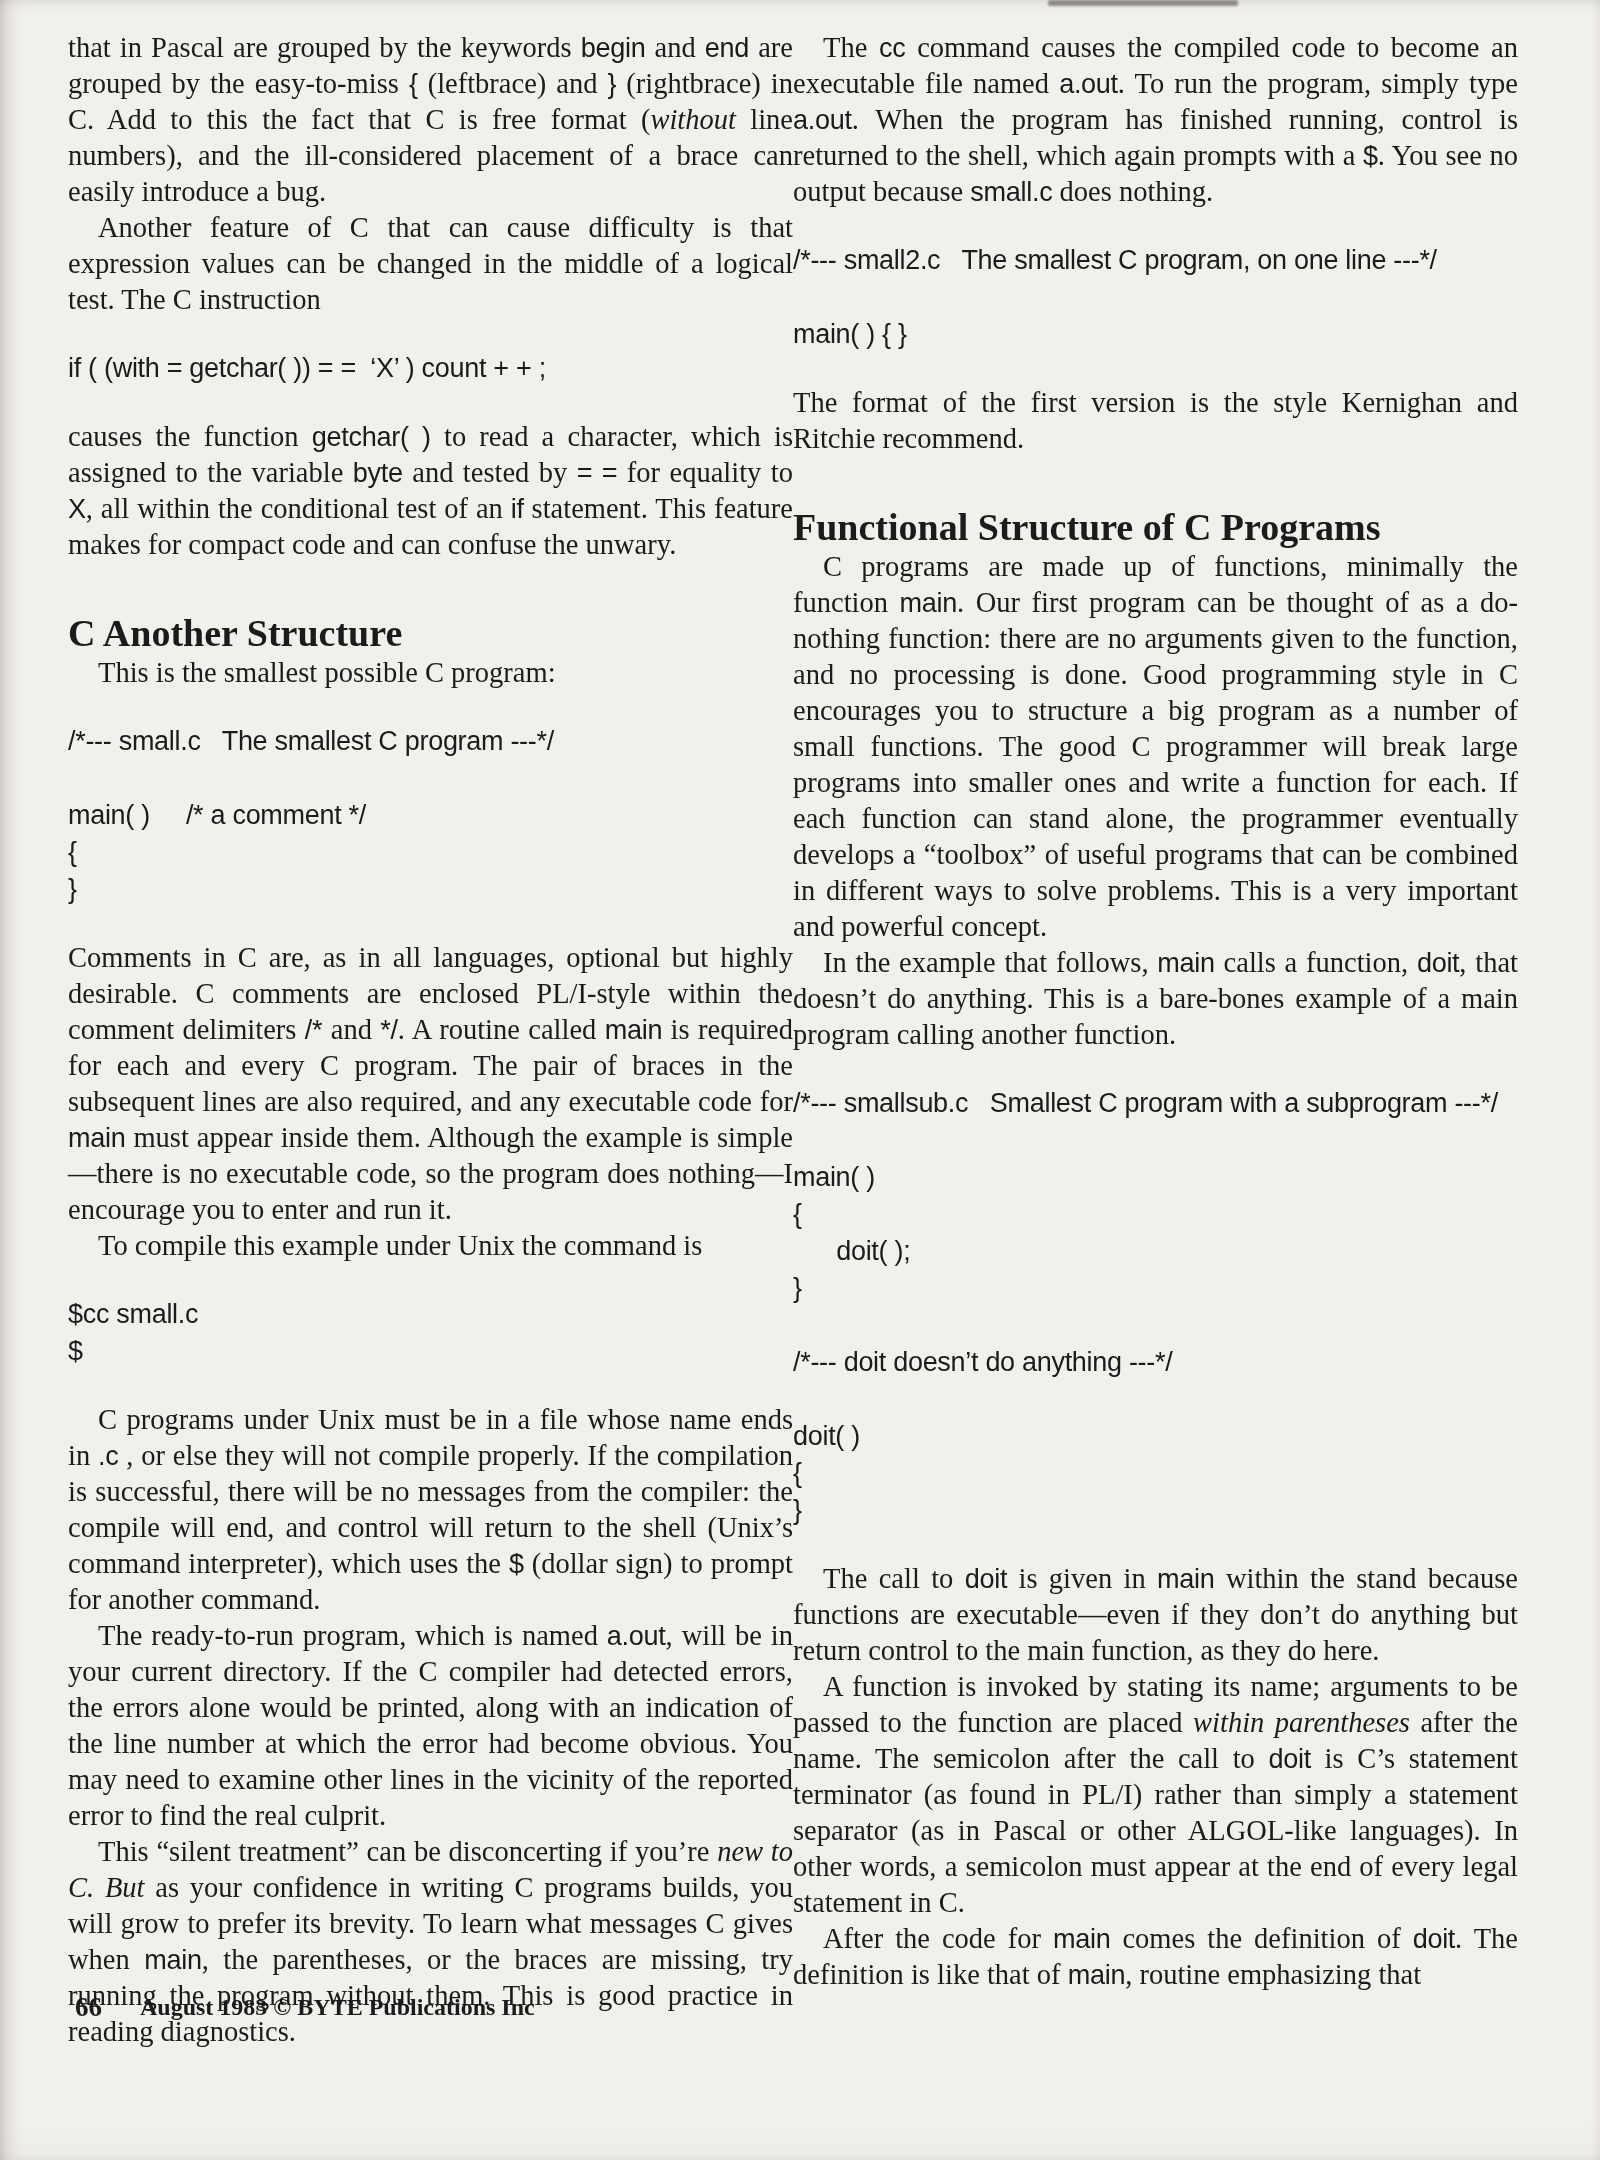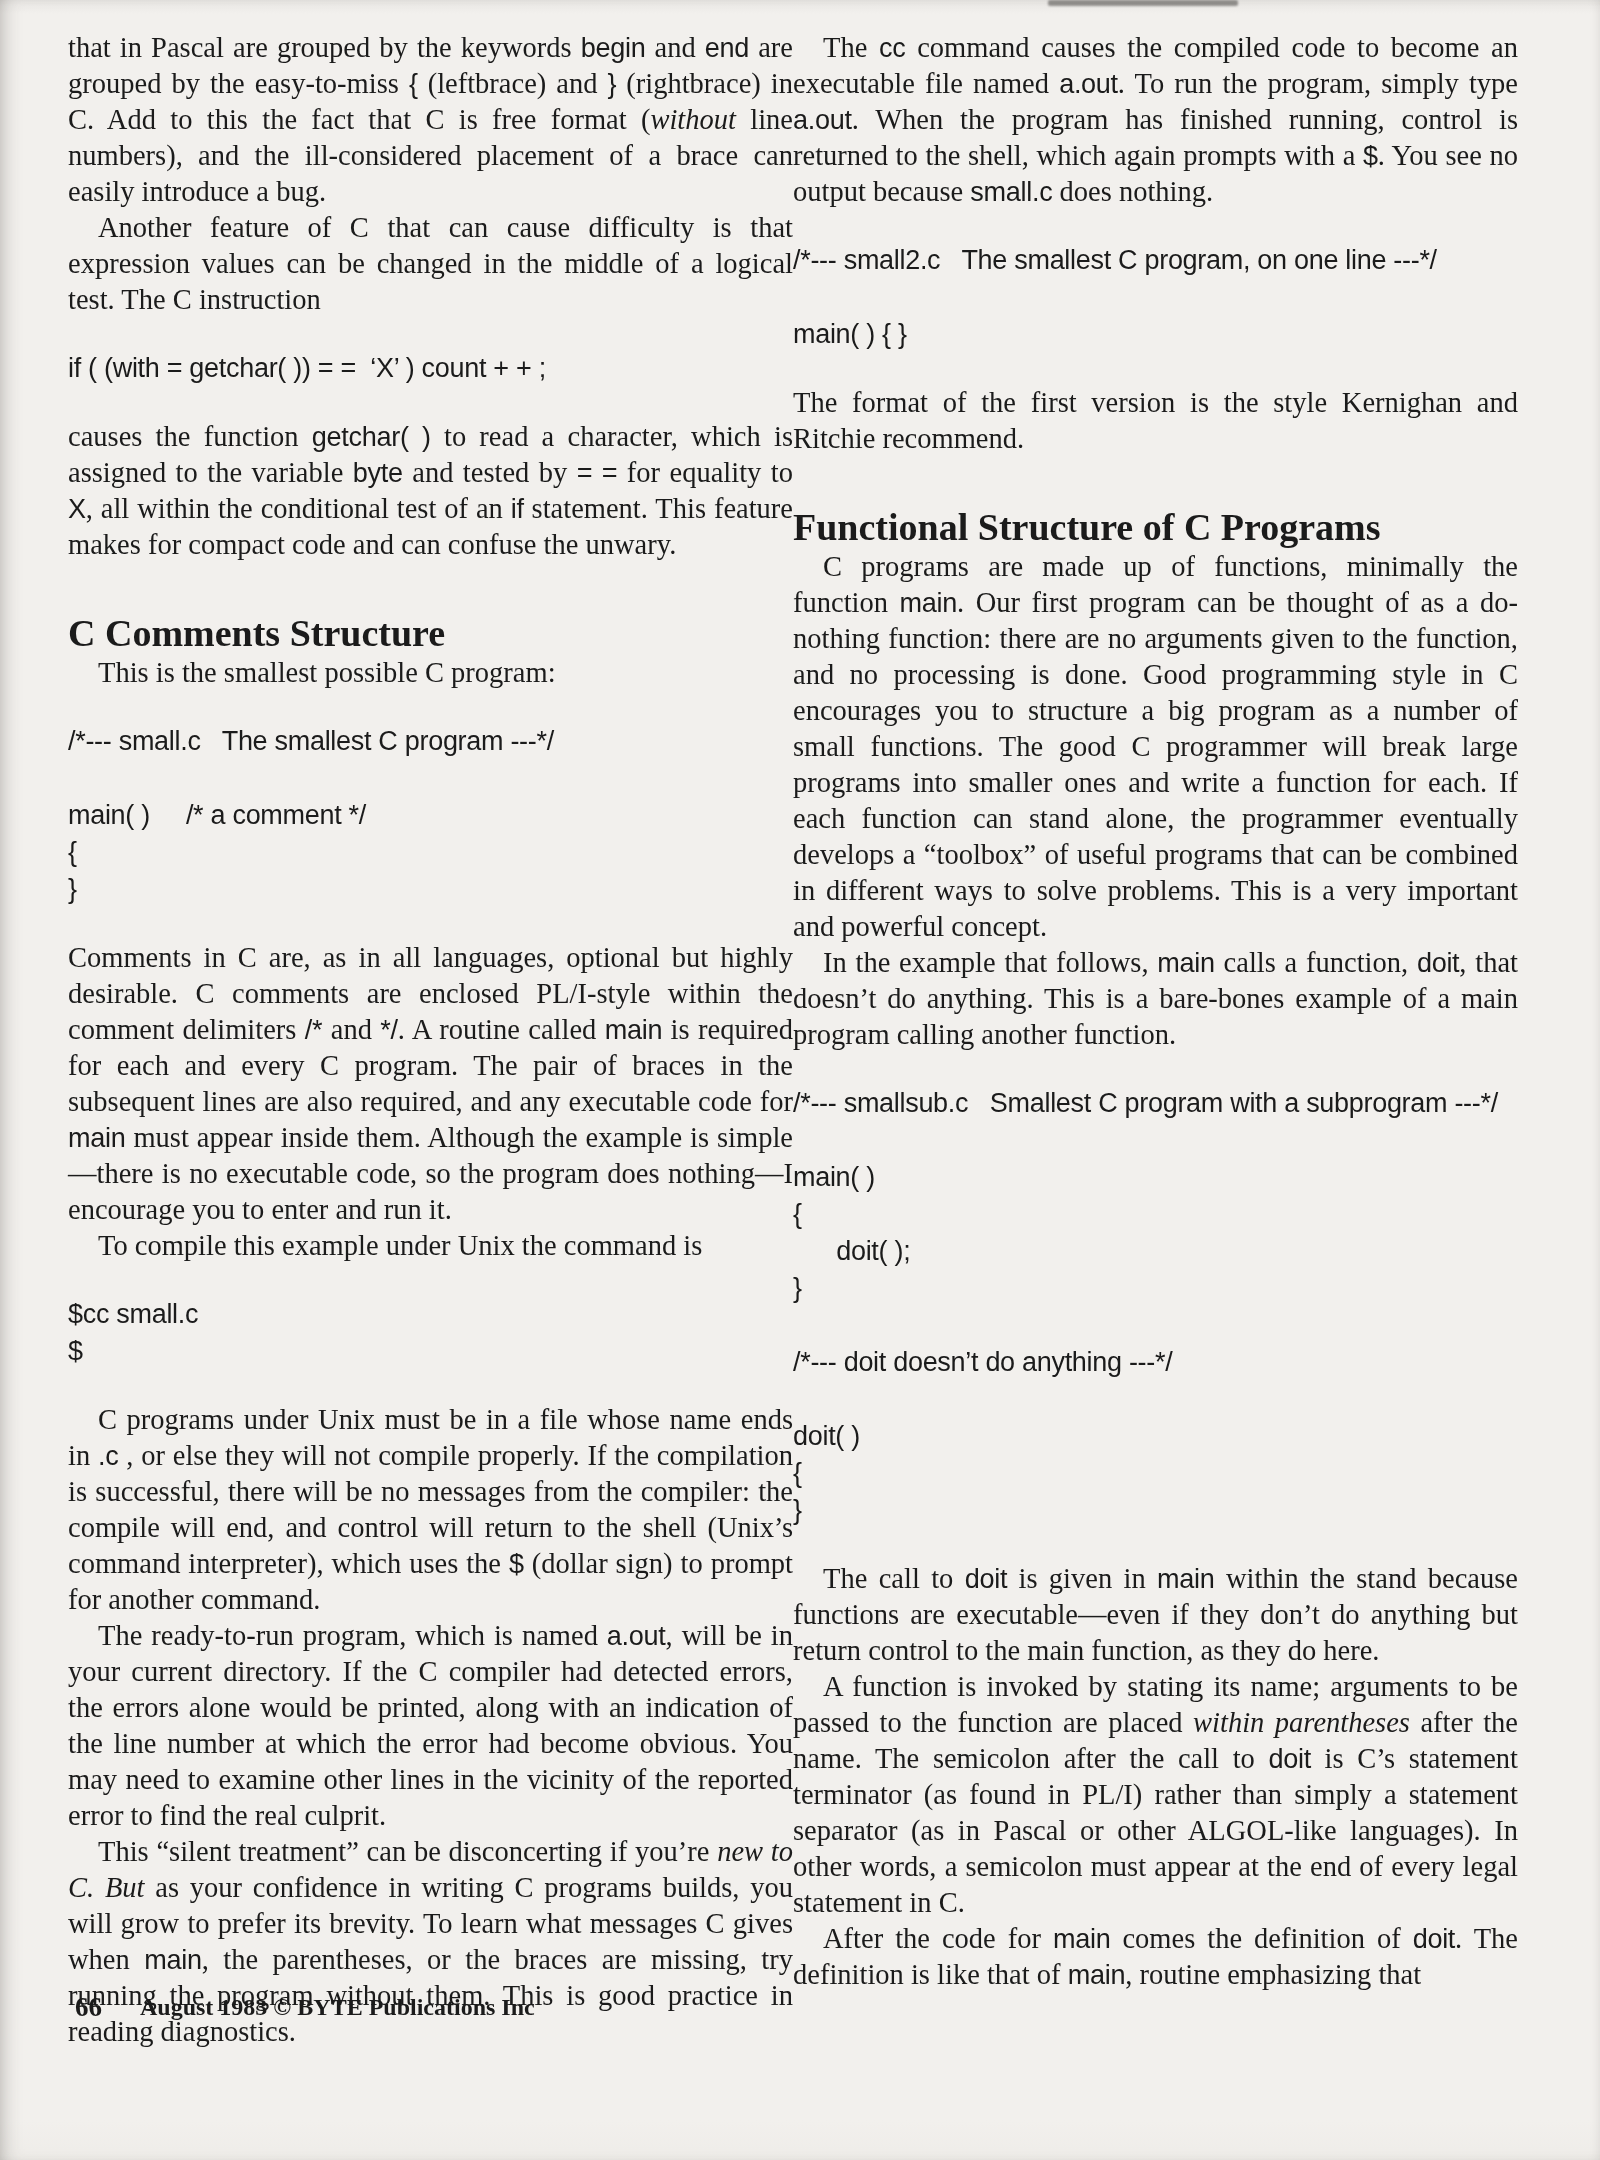--- a/index.html
+++ b/index.html
@@ -59,21 +59,21 @@
 <div class="scan-smudge"></div>
 
 <div class="columns">
   <div class="col">
       <div class="block para"><span>that in Pascal are grouped by the keywords </span><span class="c">begin</span><span> and </span><span class="c">end</span><span> are grouped by the easy-to-miss </span><span class="c">{</span><span> (leftbrace) and </span><span class="c">}</span><span> (rightbrace) in C. Add to this the fact that C is free format (</span><span class="i">without</span><span> line numbers), and the ill-considered placement of a brace can easily introduce a bug.</span></div>
       <div class="block para indent"><span>Another feature of C that can cause difficulty is that expression values can be changed in the middle of a logical test. The C instruction</span></div>
       <div class="block code">
         <div class="code-line">if ( (with = getchar( )) = =  ‘X’ ) count + + ;</div>
       </div>
       <div class="block para"><span>causes the function </span><span class="c">getchar( )</span><span> to read a character, which is assigned to the variable </span><span class="c">byte</span><span> and tested by </span><span class="c">= =</span><span> for equality to </span><span class="c">X</span><span>, all within the conditional test of an </span><span class="c">if</span><span> statement. This feature makes for compact code and can confuse the unwary.</span></div>
-      <div class="block heading"><span>C Comments Structure</span></div>
+      <div class="block heading"><span>C Another Structure</span></div>
       <div class="block para indent"><span>This is the smallest possible C program:</span></div>
       <div class="block code">
         <div class="code-line">/*--- small.c   The smallest C program ---*/</div>
         <div class="code-line blank"></div>
         <div class="code-line">main( )     /* a comment */</div>
         <div class="code-line">{</div>
         <div class="code-line">}</div>
       </div>
       <div class="block para"><span>Comments in C are, as in all languages, optional but highly desirable. C comments are enclosed PL/I-style within the comment delimiters </span><span class="c">/*</span><span> and </span><span class="c">*/</span><span>. A routine called </span><span class="c">main</span><span> is required for each and every C program. The pair of braces in the subsequent lines are also required, and any executable code for </span><span class="c">main</span><span> must appear inside them. Although the example is simple—there is no executable code, so the program does nothing—I encourage you to enter and run it.</span></div>
       <div class="block para indent"><span>To compile this example under Unix the command is</span></div>

